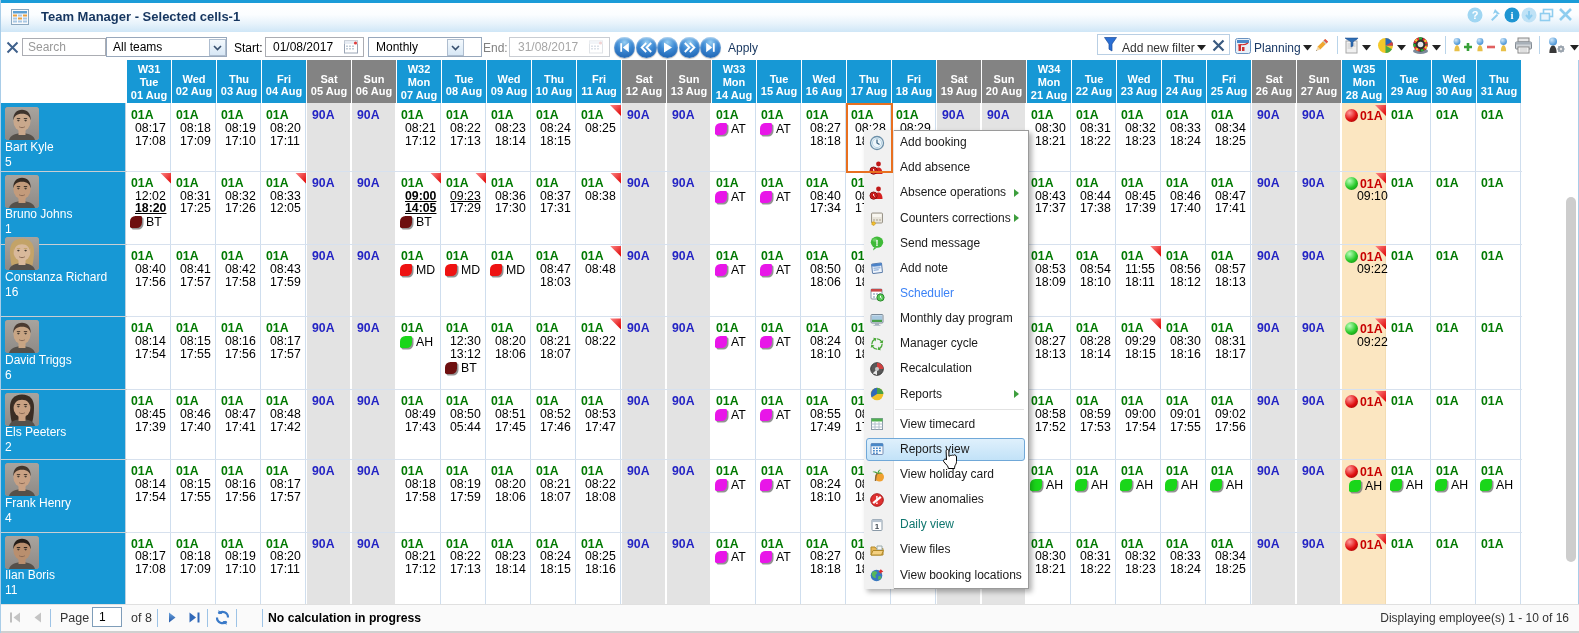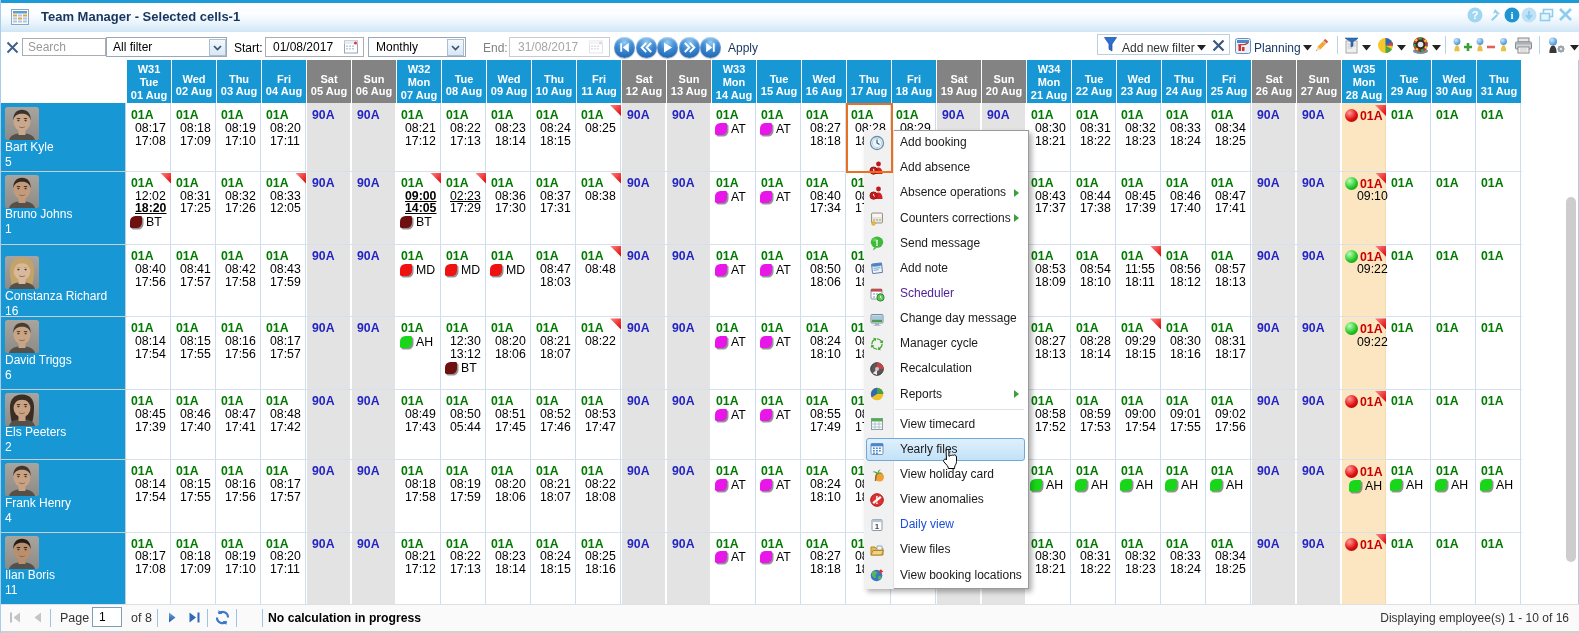--- a/index.html
+++ b/index.html
@@ -91,40 +91,40 @@
         </g>
       </svg></div>
 <div class="tbr" style="left:1556px"><svg width="15" height="15" viewBox="0 0 15 15">
         <path d="M2 2l11 11M13 2L2 13" stroke="#8fcdef" stroke-width="2.6"></path>
       </svg></div>
 <div class="toolbar"></div>
 <svg style="position:absolute;left:5px;top:41px" width="13" height="13" viewBox="0 0 13 13">
       <path d="M1.5 1.5l10 10M11.5 1.5l-10 10" stroke="#40618c" stroke-width="2"></path>
     </svg>
 <div class="inp" style="left:21px;top:38px;width:84px;height:18px;line-height:16px;padding-left:5px;color:#999">Search</div>
-<div class="inp" style="left:105px;top:37px;width:121px;height:20px;line-height:18px;padding-left:6px;border-color:#98a8bc">All filter</div>
+<div class="inp" style="left:105px;top:37px;width:121px;height:20px;line-height:18px;padding-left:6px;border-color:#98a8bc">All teams</div>
 <div style="position:absolute;left:208px;top:38.5px;width:17px;height:17px;background:linear-gradient(#f4f9fd,#d7e7f5);border:1px solid #aebdcf"><svg width="15" height="15" viewBox="0 0 15 15">
         <path d="M4 6l3.5 3.5L11 6" fill="none" stroke="#38506e" stroke-width="1.6"></path>
       </svg></div>
 <div class="lbl" style="left:233px;top:41px">Start:</div>
 <div class="inp" style="left:264px;top:37px;width:99px;height:20px;line-height:18px;padding-left:7px">01/08/2017</div>
 <div style="position:absolute;left:343px;top:39.5px"><svg width="15" height="14" viewBox="0 0 15 14">
         <rect x=".5" y="1" width="13" height="12" fill="#fff" stroke="#9aa5b5"></rect>
         <rect x=".5" y="1" width="13" height="3" fill="#e8edf4"></rect>
         <g fill="#c0ccd8">
           <rect x="2" y="5.5" width="2" height="1.5"></rect>
           <rect x="5" y="5.5" width="2" height="1.5"></rect>
           <rect x="8" y="5.5" width="2" height="1.5"></rect>
           <rect x="2" y="8" width="2" height="1.5"></rect>
           <rect x="5" y="8" width="2" height="1.5"></rect>
           <rect x="8" y="8" width="2" height="1.5"></rect>
         </g>
         <circle cx="11.5" cy="3" r="1.6" fill="#e04040"></circle>
       </svg></div>
-<div class="inp" style="left:367px;top:37px;width:98px;height:20px;line-height:18px;padding-left:7px;border-color:#98a8bc">Monthly</div>
+<div class="inp" style="left:367px;top:37px;width:114px;height:20px;line-height:18px;padding-left:7px;border-color:#98a8bc">Monthly</div>
 <div style="position:absolute;left:446px;top:38.5px;width:17px;height:17px;background:linear-gradient(#f4f9fd,#d7e7f5);border:1px solid #aebdcf"><svg width="15" height="15" viewBox="0 0 15 15">
         <path d="M4 6l3.5 3.5L11 6" fill="none" stroke="#38506e" stroke-width="1.6"></path>
       </svg></div>
 <div class="lbl" style="left:482px;top:41px;color:#808080">End:</div>
 <div class="inp" style="left:508px;top:37px;width:101px;height:20px;line-height:18px;padding-left:8px;color:#a6a6a6;border-color:#c9cdd3">31/08/2017</div>
 <div style="position:absolute;left:588px;top:39.5px;opacity:.55"><svg width="15" height="14" viewBox="0 0 15 14">
         <rect x=".5" y="1" width="13" height="12" fill="#fff" stroke="#c8cdd5"></rect>
         <rect x=".5" y="1" width="13" height="3" fill="#e8edf4"></rect>
         <g fill="#c0ccd8">
           <rect x="2" y="5.5" width="2" height="1.5"></rect>
@@ -462,21 +462,21 @@
           <path d="M8.3 13.5C8 6.5 11.6 2.8 17 2.8s9 3.7 8.7 10.7c-.8-4.6-3.5-6.8-8.7-6.8s-7.9 2.2-8.7 6.8z" fill="#352a22"></path>
           <g fill="#453c34">
             <ellipse cx="13.4" cy="13.6" rx="1.2" ry=".8"></ellipse>
             <ellipse cx="20.6" cy="13.6" rx="1.2" ry=".8"></ellipse>
           </g>
           <path d="M11.8 11.6h3.4M18.8 11.6h3.4" stroke="#352a22" stroke-width="1" fill="none"></path>
           <path d="M14.2 19.8c1.7 1.1 3.9 1.1 5.6 0" stroke="#8a6a55" stroke-width="1" fill="none"></path>
         </svg></div>
 <div class="ename">Bruno Johns<br>1</div>
 </div>
-<div class="emp" style="top:253px">
+<div class="emp" style="top:234px">
 <div class="av"><svg width="34" height="33" viewBox="0 0 34 33">
           <defs>
             <linearGradient id="bgf1" x1="0" y1="0" x2="0" y2="1">
               <stop offset="0" stop-color="#a8a49e"></stop>
               <stop offset="1" stop-color="#8e8a86"></stop>
             </linearGradient>
           </defs>
           <rect width="34" height="33" rx="2" fill="url(#bgf1)"></rect>
           <path d="M17 1.5c-8 0-12 5-12 12.5 0 7.5 1.2 14.5 3 19h18c1.8-4.5 3-11.5 3-19C29 6.5 25 1.5 17 1.5z" fill="#c3a368"></path>
           <path d="M4 33c1.2-4.5 5.5-6.8 13-6.8s11.8 2.3 13 6.8z" fill="#55504a"></path>
@@ -742,21 +742,21 @@
     </div>
 <div class="cell" style="left:397px;top:171.6px">
       <div class="g">01A</div>
       <div class="t bu">09:00</div>
       <div class="t bu">14:05</div>
       <div class="il"><span class="leaf bt"></span>BT</div>
       <span class="tri"></span>
     </div>
 <div class="cell" style="left:442px;top:171.6px">
       <div class="g">01A</div>
-      <div class="t u">02:23</div>
+      <div class="t u">09:23</div>
       <div class="t">17:29</div>
       <span class="tri"></span>
     </div>
 <div class="cell" style="left:487px;top:171.6px">
       <div class="g">01A</div>
       <div class="t">08:36</div>
       <div class="t">17:30</div>
     </div>
 <div class="cell" style="left:532px;top:171.6px">
       <div class="g">01A</div>
@@ -1544,29 +1544,29 @@
         <path d="M3 4.8h10" stroke="#4a82c8" stroke-width="2.4" transform="rotate(-6 8 8)"></path>
       </svg></div>
 <div style="position:absolute;left:899px;top:255.8px;height:25.1px;line-height:25.1px;font-size:12px;color:#1a1a1a;white-space:nowrap">Add note</div>
 <div style="position:absolute;left:868px;top:285.5px;width:16px;height:16px"><svg width="16" height="16" viewBox="0 0 16 16">
         <rect x="2" y="3" width="11" height="10" rx="1" fill="#fff" stroke="#8a9aa8"></rect>
         <rect x="2" y="3" width="11" height="2.6" fill="#c84848"></rect>
         <path d="M4 7h2v2H4zm3 0h2v2H7zm3 0h2v2h-2zM4 10h2v2H4z" fill="#b8c8d8"></path>
         <circle cx="11.5" cy="11.5" r="3.6" fill="#58c858" stroke="#2a8a2a"></circle>
         <path d="M11.5 9.8v1.7l1.3.8" stroke="#fff" fill="none"></path>
       </svg></div>
-<div style="position:absolute;left:899px;top:280.9px;height:25.1px;line-height:25.1px;font-size:12px;color:#4c1d95;white-space:nowrap">Scheduler</div>
+<div style="position:absolute;left:899px;top:280.9px;height:25.1px;line-height:25.1px;font-size:12px;color:#3b82f6;white-space:nowrap">Scheduler</div>
 <div style="position:absolute;left:868px;top:310.6px;width:16px;height:16px"><svg width="16" height="16" viewBox="0 0 16 16">
         <rect x="2" y="3.5" width="12" height="8.5" rx="1" fill="#dfeaf2" stroke="#7a8a98"></rect>
         <rect x="3" y="4.5" width="10" height="6.5" fill="#a8c8e0"></rect>
         <path d="M3 11h10v-2.2H3z" fill="#48a048"></path>
         <rect x="6" y="12.5" width="4" height="1.4" fill="#9aa8b4"></rect>
         <rect x="4.5" y="13.9" width="7" height="1.1" fill="#b8c2cc"></rect>
       </svg></div>
-<div style="position:absolute;left:899px;top:306.1px;height:25.1px;line-height:25.1px;font-size:12px;color:#1a1a1a;white-space:nowrap">Change day message</div>
+<div style="position:absolute;left:899px;top:306.1px;height:25.1px;line-height:25.1px;font-size:12px;color:#1a1a1a;white-space:nowrap">Monthly day program</div>
 <div style="position:absolute;left:868px;top:335.8px;width:16px;height:16px"><svg width="16" height="16" viewBox="0 0 16 16">
         <path d="M8 2.2a5.8 5.8 0 014.9 2.7l1.3-.8-.4 3.4-3.2-1.1 1.2-.7A4.5 4.5 0 008 3.5z" fill="#4aa838"></path>
         <path d="M13.8 8a5.8 5.8 0 01-2.7 4.9l.8 1.3-3.4-.4 1.1-3.2.7 1.2A4.5 4.5 0 0012.5 8z" fill="#4aa838"></path>
         <path d="M8 13.8a5.8 5.8 0 01-4.9-2.7l-1.3.8.4-3.4 3.2 1.1-1.2.7A4.5 4.5 0 008 12.5z" fill="#4aa838"></path>
         <path d="M2.2 8a5.8 5.8 0 012.7-4.9L4.1 1.8l3.4.4-1.1 3.2-.7-1.2A4.5 4.5 0 003.5 8z" fill="#4aa838"></path>
       </svg></div>
 <div style="position:absolute;left:899px;top:331.2px;height:25.1px;line-height:25.1px;font-size:12px;color:#1a1a1a;white-space:nowrap">Manager cycle</div>
 <div style="position:absolute;left:868px;top:360.9px;width:16px;height:16px"><svg width="16" height="16" viewBox="0 0 16 16">
         <circle cx="8" cy="8" r="6.3" fill="#585858" stroke="#383838"></circle>
         <path d="M8 1.7A6.3 6.3 0 0114.3 8H8z" fill="#d04040"></path>
@@ -1596,39 +1596,39 @@
           <rect x="4" y="6.5" width="1.8" height="1.5"></rect>
           <rect x="7" y="6.5" width="1.8" height="1.5"></rect>
           <rect x="10" y="6.5" width="1.8" height="1.5"></rect>
           <rect x="4" y="9" width="1.8" height="1.5"></rect>
           <rect x="7" y="9" width="1.8" height="1.5"></rect>
           <rect x="10" y="9" width="1.8" height="1.5"></rect>
           <rect x="4" y="11.5" width="1.8" height="1.5"></rect>
           <rect x="7" y="11.5" width="1.8" height="1.5"></rect>
         </g>
       </svg></div>
-<div style="position:absolute;left:899px;top:436.8px;height:25.1px;line-height:25.1px;font-size:12px;color:#1a1a1a;white-space:nowrap">Yearly files</div>
+<div style="position:absolute;left:899px;top:436.8px;height:25.1px;line-height:25.1px;font-size:12px;color:#1a1a1a;white-space:nowrap">Reports view</div>
 <div style="position:absolute;left:868px;top:466.5px;width:16px;height:16px"><svg width="16" height="16" viewBox="0 0 16 16">
         <circle cx="10.5" cy="10" r="4.5" fill="#f0a030"></circle>
         <path d="M6.5 14c0-3 .8-6.5 2-8" stroke="#8a6a3a" stroke-width="1.4" fill="none"></path>
         <path d="M8.5 6C7 4.5 5 4.2 3.5 5c1.8.2 3 .8 4 1.5zm0 0c.2-2 1.5-3.3 3.3-3.5-1.2 1-1.9 2.2-2.1 3.3zm.2.2c1.8-1 3.8-.8 5 .5-1.6-.3-3.2-.2-4.5.3z" fill="#38a038"></path>
       </svg></div>
 <div style="position:absolute;left:899px;top:461.9px;height:25.1px;line-height:25.1px;font-size:12px;color:#1a1a1a;white-space:nowrap">View holiday card</div>
 <div style="position:absolute;left:868px;top:491.7px;width:16px;height:16px"><svg width="16" height="16" viewBox="0 0 16 16">
         <circle cx="8" cy="8" r="6.3" fill="#e03030" stroke="#a81818"></circle>
         <rect x="3" y="6.9" width="10" height="2.2" fill="#fff" transform="rotate(-40 8 8)"></rect>
         <text x="8" y="11.5" font-size="10" font-weight="bold" fill="#fff" text-anchor="middle" font-family="Liberation Sans">!</text>
       </svg></div>
 <div style="position:absolute;left:899px;top:487.1px;height:25.1px;line-height:25.1px;font-size:12px;color:#1a1a1a;white-space:nowrap">View anomalies</div>
 <div style="position:absolute;left:868px;top:516.8px;width:16px;height:16px"><svg width="16" height="16" viewBox="0 0 16 16">
         <rect x="3" y="2.5" width="10" height="11" rx="1" fill="#fff" stroke="#8a9aa8"></rect>
         <rect x="3" y="2.5" width="10" height="2.6" fill="#b8c4d0"></rect>
         <text x="8" y="11.5" font-size="8" font-weight="bold" fill="#404850" text-anchor="middle" font-family="Liberation Sans">1</text>
       </svg></div>
-<div style="position:absolute;left:899px;top:512.2px;height:25.1px;line-height:25.1px;font-size:12px;color:#1d4ed8;white-space:nowrap">Daily view</div>
+<div style="position:absolute;left:899px;top:512.2px;height:25.1px;line-height:25.1px;font-size:12px;color:#0f766e;white-space:nowrap">Daily view</div>
 <div style="position:absolute;left:868px;top:542.0px;width:16px;height:16px"><svg width="16" height="16" viewBox="0 0 16 16">
         <path d="M2 5h4l1 1.5h7V13H2z" fill="#e8b858" stroke="#b08828"></path>
         <path d="M8 4h5v4H8z" fill="#f4f4f4" stroke="#9aa"></path>
         <path d="M2 13l2-4.5h10.5L12.5 13z" fill="#f4d080" stroke="#b08828"></path>
       </svg></div>
 <div style="position:absolute;left:899px;top:537.4px;height:25.1px;line-height:25.1px;font-size:12px;color:#1a1a1a;white-space:nowrap">View files</div>
 <div style="position:absolute;left:868px;top:567.1px;width:16px;height:16px"><svg width="16" height="16" viewBox="0 0 16 16">
         <circle cx="7.5" cy="8.5" r="5.8" fill="#3878c0"></circle>
         <path d="M4 4.5c1.5-.5 3.5-.3 4 1 .5 1.2-1 1.5-1.5 2.5S7.8 10.5 6.5 11 4 10 3 8.5C2.4 7 2.8 5.3 4 4.5z" fill="#58b858"></path>
         <path d="M9.5 9c1.2-.3 2.5.2 2.8 1.2.3 1-1 2.3-2.3 2.3-1 0-1.3-1-.8-1.8z" fill="#58b858"></path>

